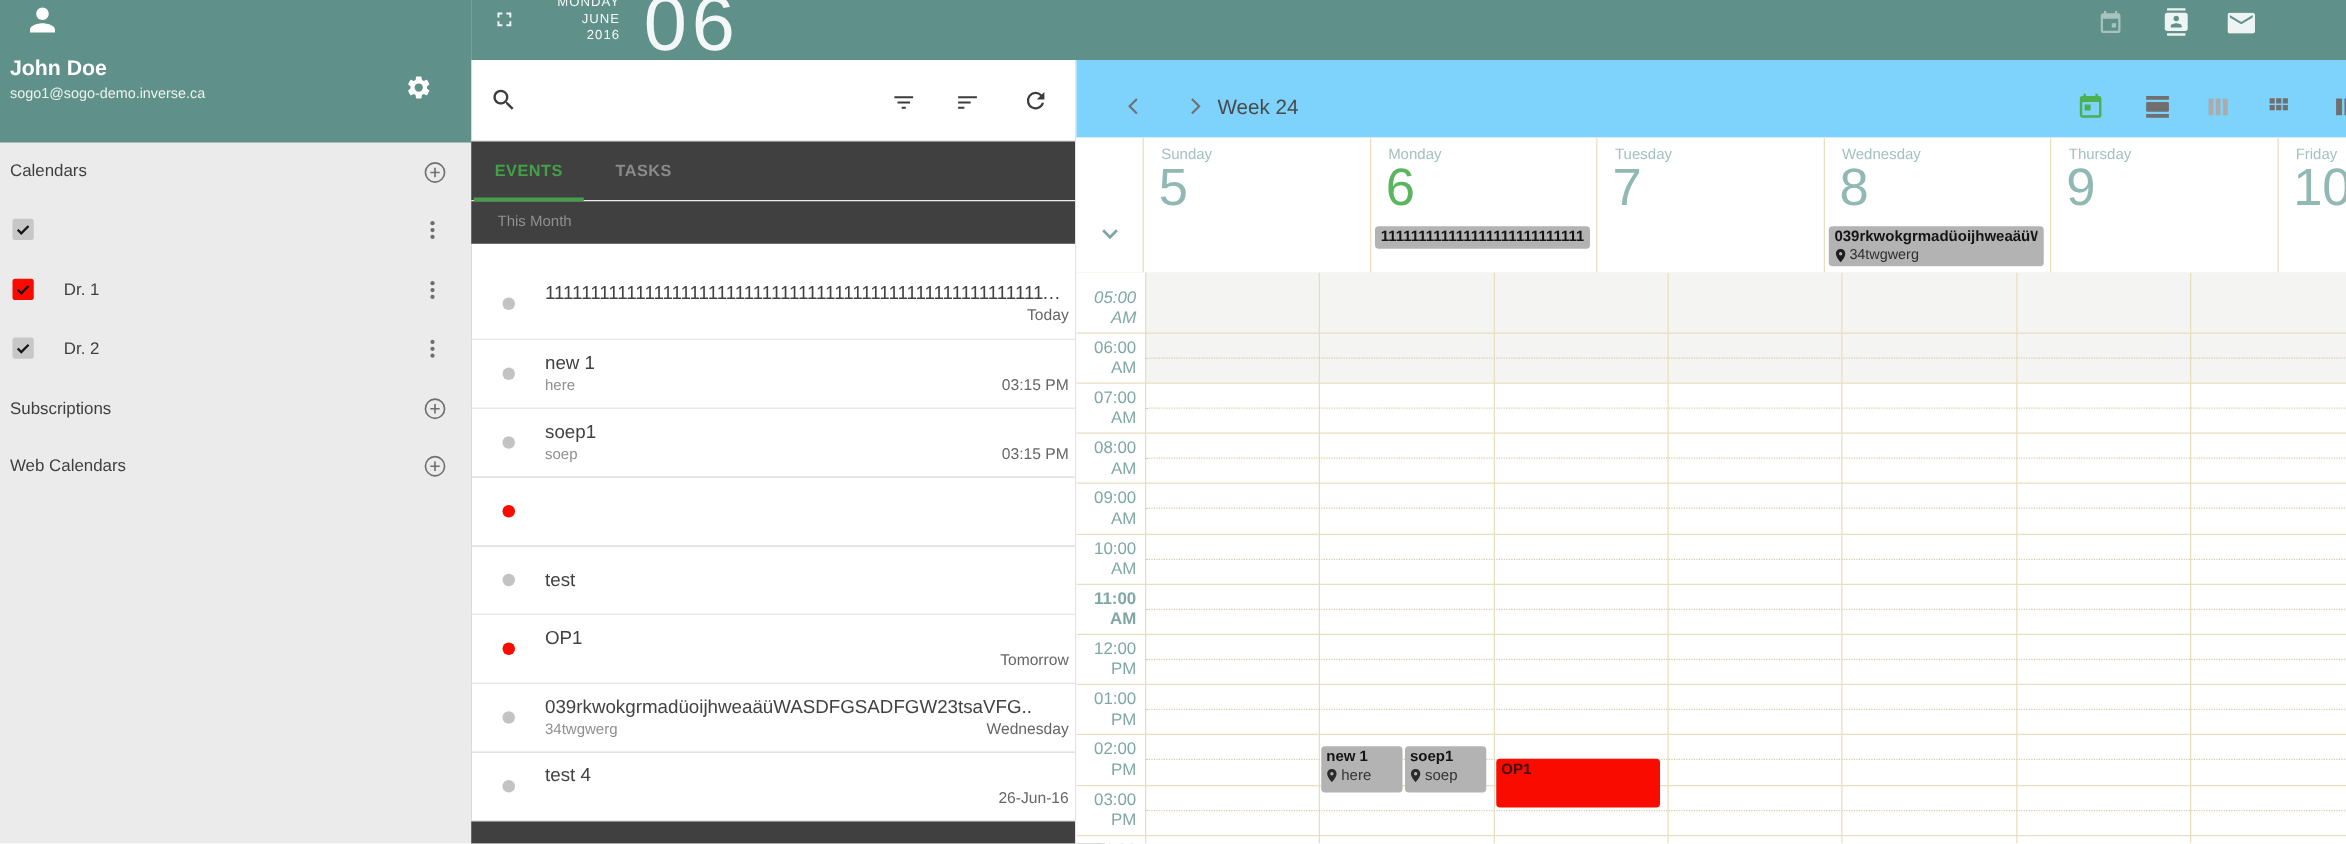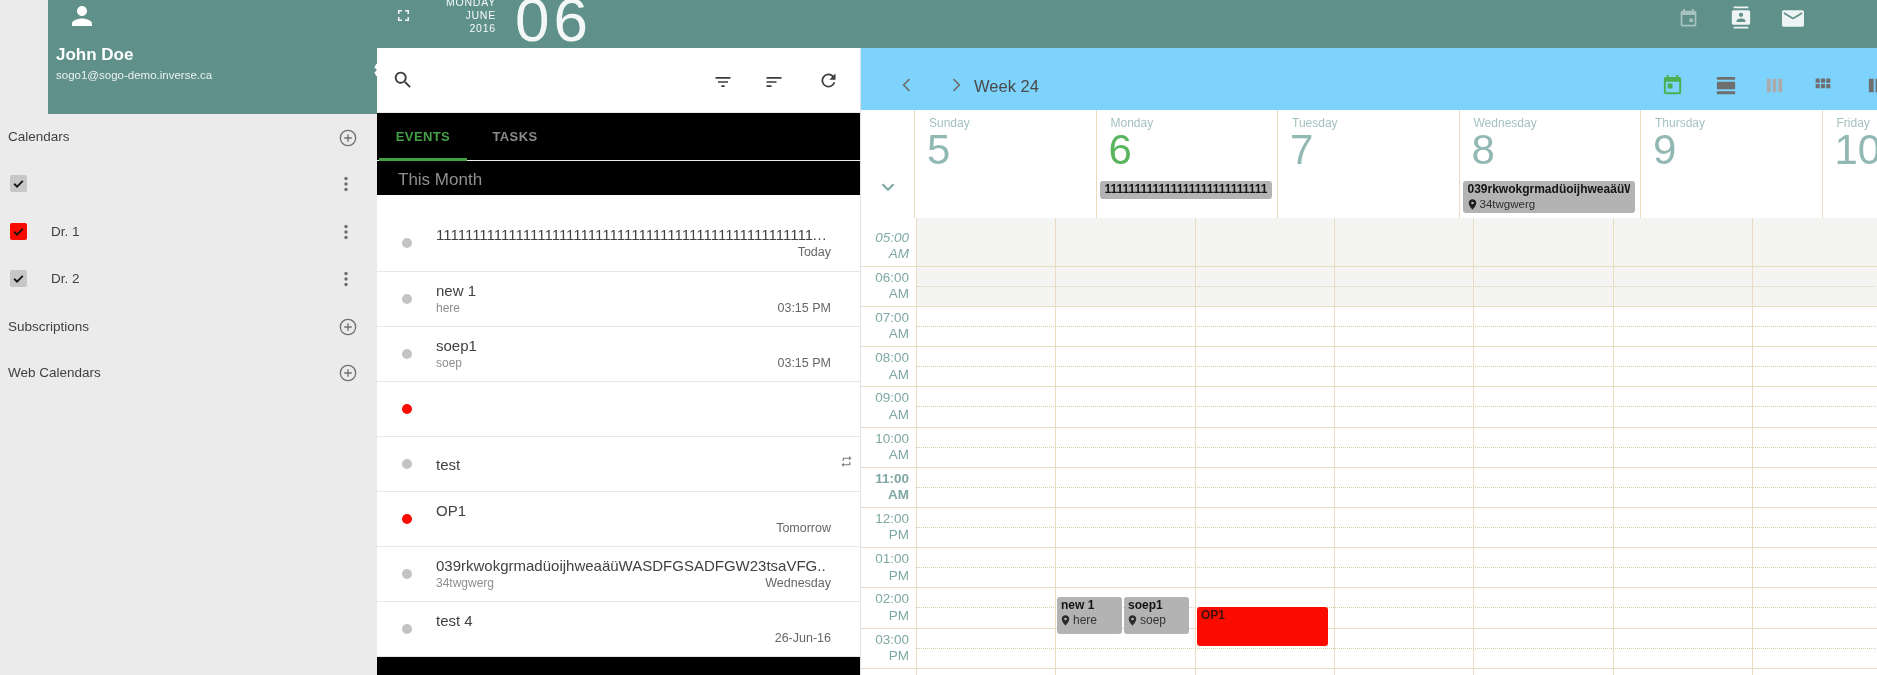--- a/index.html
+++ b/index.html
@@ -2,21 +2,21 @@
 <html><head>
 <meta charset="utf-8">
 <style>
   html,body{margin:0;padding:0;background:#fff;}
   #app{position:relative;width:1877px;height:675px;overflow:hidden;
        font-family:"Liberation Sans",sans-serif;background:#fff;}
   svg{display:block;}
 
   
   #sidebar{position:absolute;left:0;top:0;width:377px;height:675px;background:#ebebeb;border-right:1px solid #ddd;}
-  #user-header{position:absolute;left:0;top:0;width:100%;height:114px;background:#5f918a;overflow:hidden;margin-left:48px;}
+  #user-header{position:absolute;left:0;top:0;width:100%;height:114px;background:#5f918a;overflow:hidden;}
   #avatar{position:absolute;left:19px;top:1px;}
   #user-name{position:absolute;left:8px;top:45px;font-size:17px;font-weight:bold;color:#fff;}
   #user-email{position:absolute;left:8px;top:69px;font-size:11.5px;color:rgba(255,255,255,.88);}
   #gear-btn{position:absolute;left:324px;top:59px;width:22px;height:22px;cursor:pointer;}
   .side-label{position:absolute;left:8px;font-size:13.5px;color:#3f3f3f;}
   .plus-btn{position:absolute;left:338px;width:20px;height:20px;cursor:pointer;}
   .cal-row{position:absolute;left:0;width:100%;height:38px;}
   .cal-check{position:absolute;left:10px;top:10px;width:17px;height:17px;border-radius:2px;
              display:flex;align-items:center;justify-content:center;}
   .cal-check svg{width:13px;height:13px;}
@@ -27,29 +27,29 @@
   
   #topbar{position:absolute;left:377px;top:0;width:1500px;height:48px;background:#5f918a;overflow:hidden;}
   #expand-btn{position:absolute;left:17px;top:6px;width:19px;height:19px;}
   #date-stack{position:absolute;left:20px;top:-4px;width:99px;text-align:right;color:rgba(255,255,255,.95);
               font-size:10.5px;letter-spacing:.8px;line-height:13px;}
   #big-day{position:absolute;left:138px;top:-16px;font-size:62px;font-weight:200;letter-spacing:4px;
            color:rgba(255,255,255,.93);}
   .app-icon{position:absolute;top:7px;cursor:pointer;}
 
   
-  #list-panel{position:absolute;left:377px;top:48px;width:483px;height:627px;background:#000000;}
+  #list-panel{position:absolute;left:377px;top:48px;width:483px;height:627px;background:#404040;padding-left:24px;}
   #search-row{position:absolute;left:0;top:0;width:100%;height:64px;border-bottom:1px solid #e9e9e9;background:#fff;}
   #tabs-row{position:absolute;left:0;top:65px;width:100%;height:47px;border-bottom:1px solid #ededed;}
   .tab{position:absolute;top:0;width:92px;height:47px;display:flex;align-items:center;justify-content:center;
        font-size:13px;font-weight:bold;letter-spacing:.4px;cursor:pointer;}
   #tab-events{left:0;color:#43a047;}
   #tab-events::after{content:"";position:absolute;left:2px;bottom:-1px;width:88px;height:3px;background:#43a047;}
   #tab-tasks{left:92px;color:#8a8a8a;}
-  #group-label{position:absolute;left:21px;top:122px;font-size:17px;color:#8f8f8f;text-align:center;}
+  #group-label{position:absolute;left:21px;top:122px;font-size:12px;color:#8f8f8f;text-align:center;}
   #event-list{position:absolute;left:0;top:147px;width:100%;}
   .ev-row{position:relative;box-sizing:border-box;height:55px;border-bottom:1px solid #e7e7e7;
           display:flex;align-items:center;padding-left:25px;cursor:pointer;background:#fff;}
   .ev-row.first{height:77px;padding-top:20px;}
   .ev-dot-wrap{width:34px;flex:0 0 34px;display:flex;align-items:center;}
   .ev-dot{width:10px;height:10px;border-radius:50%;}
   .ev-main{flex:1;min-width:0;padding-right:29px;}
   .ev-title{font-size:15px;color:#424242;line-height:19px;white-space:nowrap;overflow:hidden;text-overflow:ellipsis;}
   .ev-line2{display:flex;justify-content:space-between;line-height:17px;}
   .ev-sub{font-size:12px;color:#8f8f8f;}

